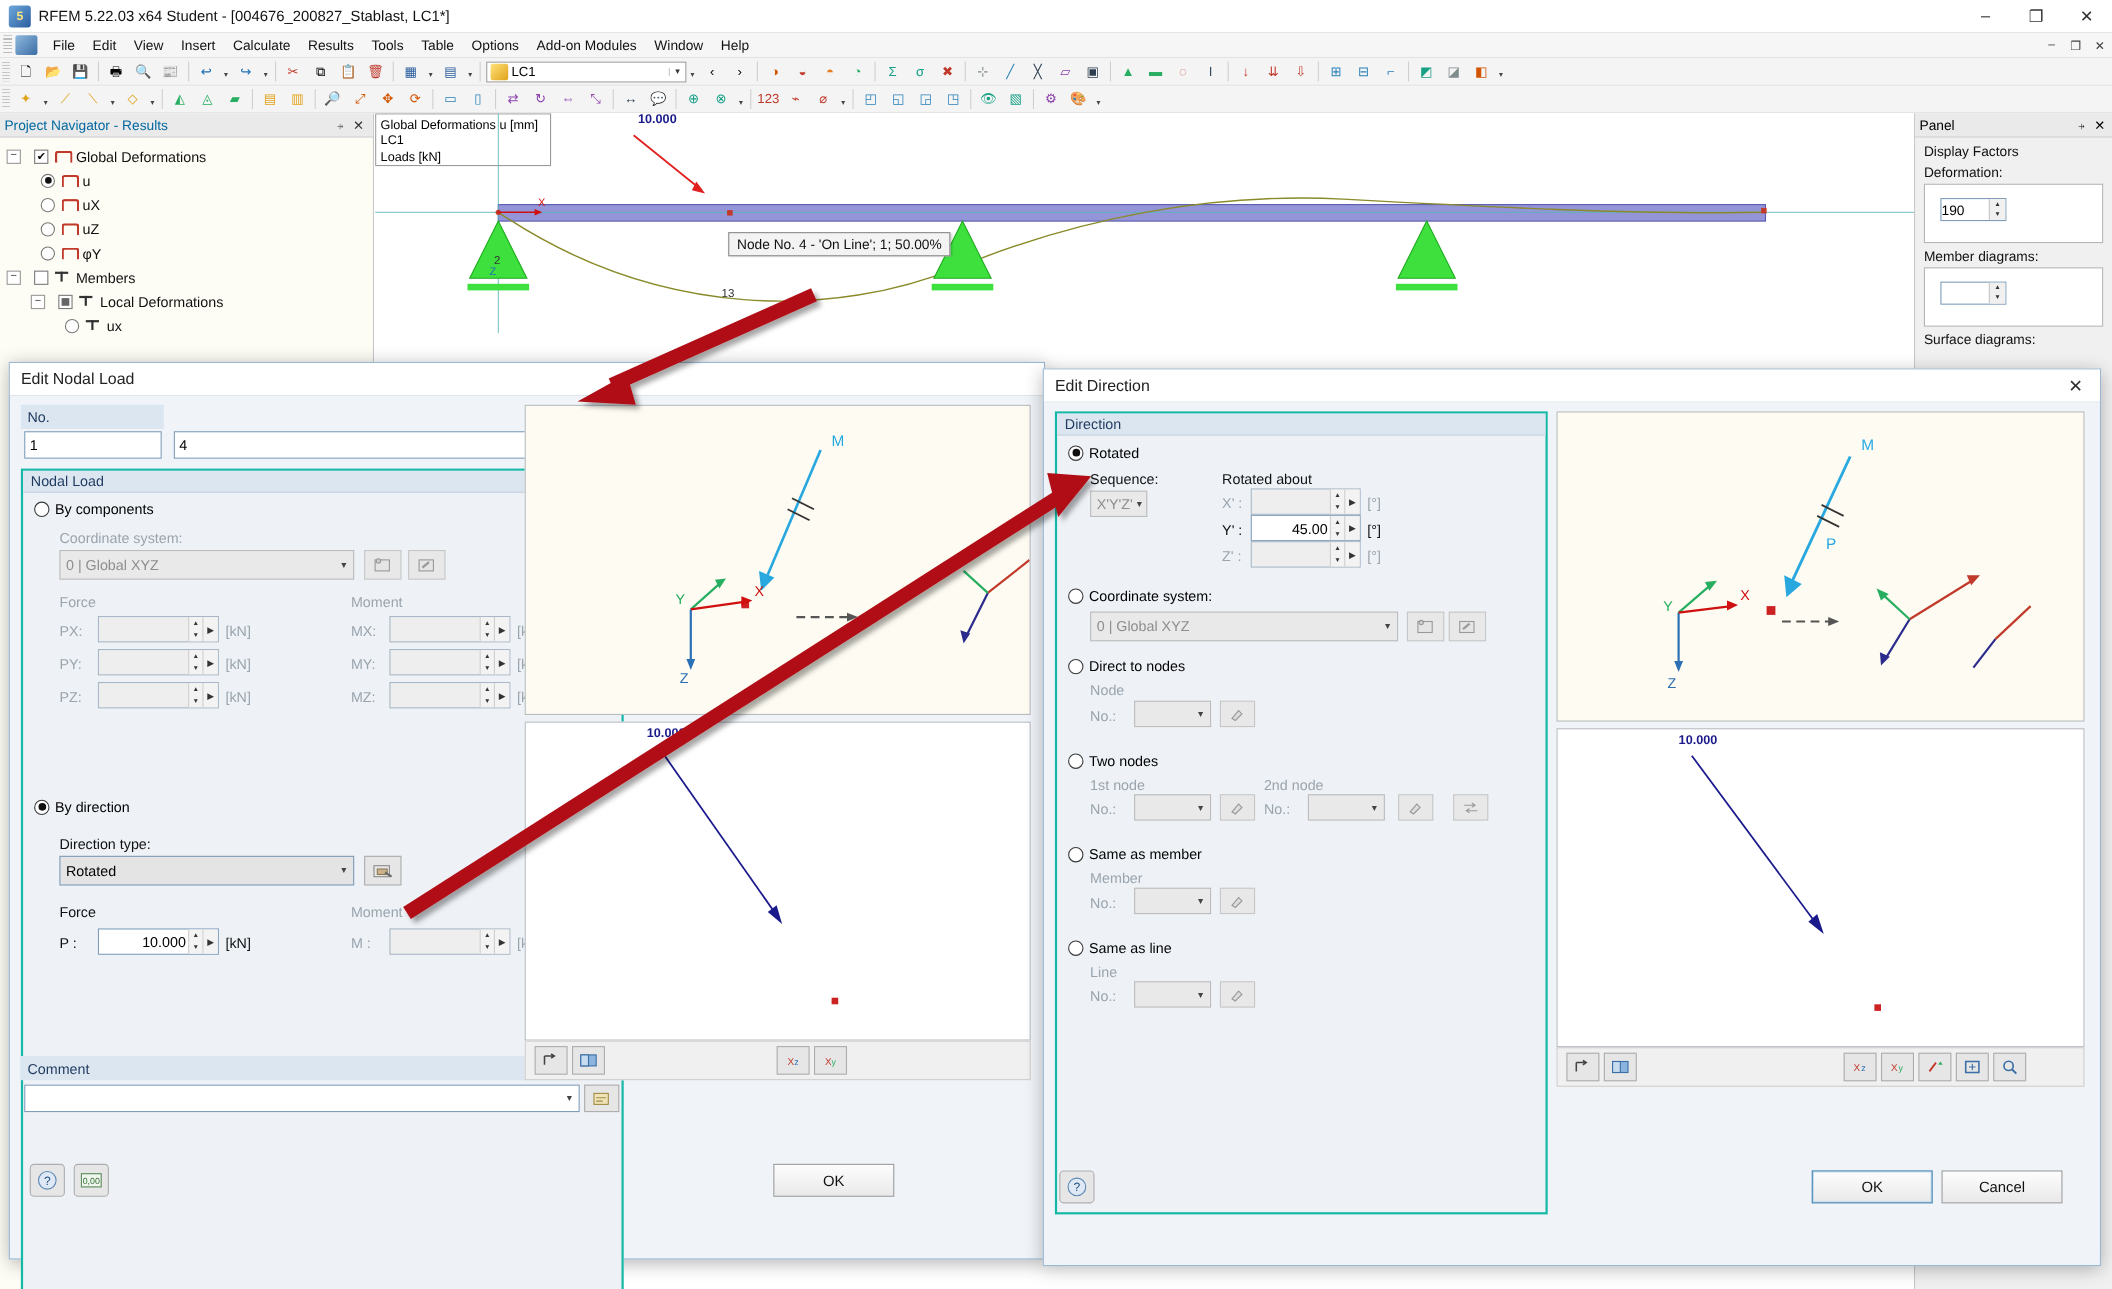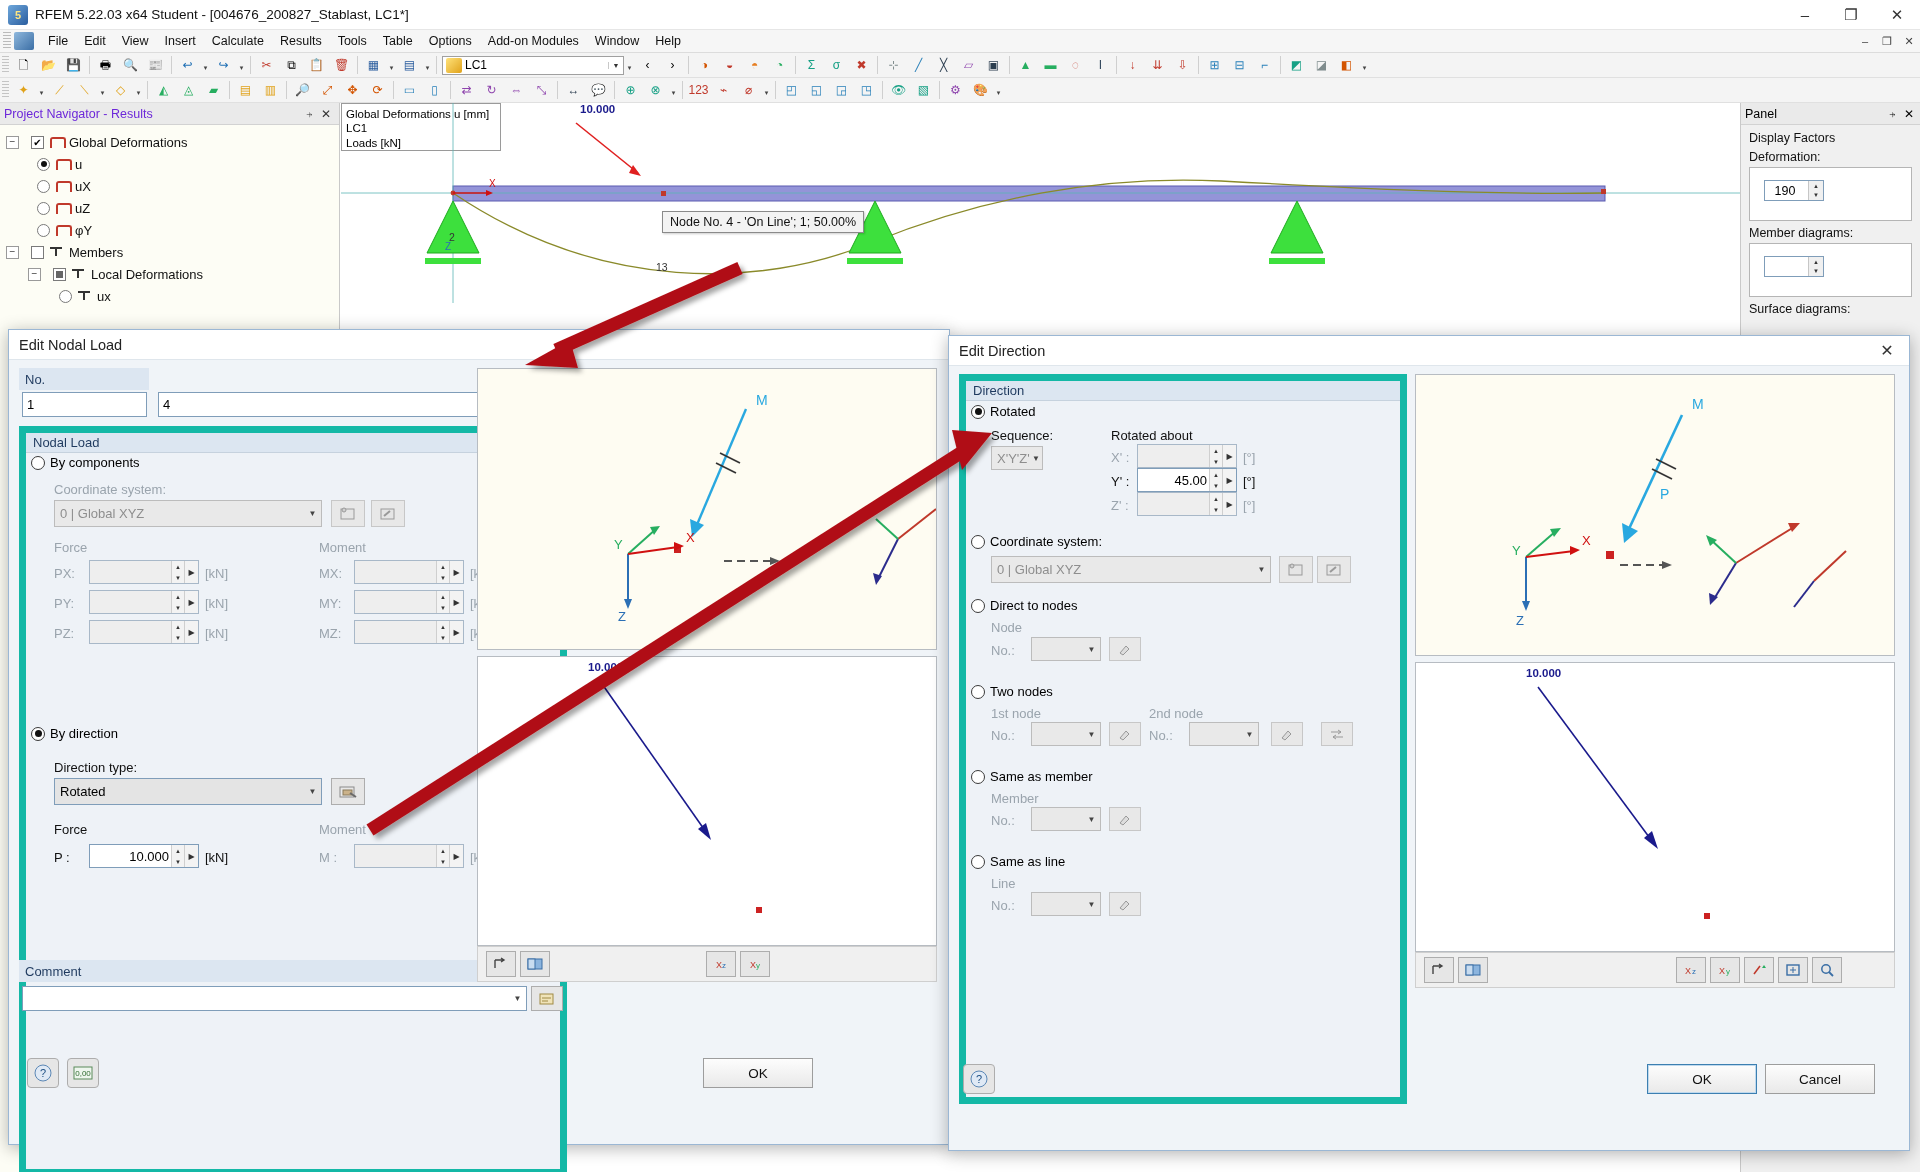--- a/index.html
+++ b/index.html
@@ -68,21 +68,21 @@
   .combo-lc .arw{margin-left:auto;width:15px;text-align:center;font-size:7px;color:#333;border-left:1px solid #c8c8c8;}
 
   
   #workspace { position:absolute; left:0; top:103px; width:1920px; height:1069px; background:#fff; }
 
   
   #navpanel { position:absolute; left:0; top:0; width:340px; height:1069px;
     background:#fdfdf5; border-right:1px solid #c9c9c9; }
   #navheader { height:22px; background:#eaeaea; display:flex; align-items:center;
     padding:0 4px; border-bottom:1px solid #d2d2d2; }
-  #navheader .nt { font-size:12.5px; color:#6d28d9; }
+  #navheader .nt { font-size:12.5px; color:#0369a1; }
   #navheader .pins { margin-left:auto; display:flex; gap:8px; padding-right:4px;}
   #navheader .pins span { font-size:12px; color:#333; }
   .tree { padding:6px 0 0 6px; font-size:13px; }
   .tnode { display:flex; align-items:center; height:22px; white-space:nowrap; }
   .texp { width:13px;height:13px;border:1px solid #9a9a9a;background:#fff;
     display:inline-flex;align-items:center;justify-content:center;font-size:10px;line-height:1;color:#333;
     margin-right:3px;flex:0 0 auto;}
   .tdots { width:9px; display:inline-block; }
   .tcheck { width:13px;height:13px;border:1px solid #7a7a7a;background:#fff;margin-right:4px;
     display:inline-flex;align-items:center;justify-content:center;font-size:10px;color:#000;flex:0 0 auto;}
@@ -111,37 +111,37 @@
   #rightpanel .ph { height:22px; background:#eaeaea; display:flex;align-items:center;padding:0 4px;
     border-bottom:1px solid #d2d2d2;}
   #rightpanel .ph .nt{font-size:12.5px;}
   #rightpanel .ph .pins{margin-left:auto;display:flex;gap:8px;padding-right:2px;font-size:12px;}
   .pgroup { padding:6px 8px 0 8px; }
   .pgroup .pgt { font-size:12.5px; color:#111; margin-bottom:4px;}
   .pgroup .plabel { font-size:12.5px; color:#111; margin:5px 0 3px 0;}
   .pbox { border:1px solid #b5b5b5; background:#fff; height:54px; position:relative; }
   .spinfield { position:absolute; border:1px solid #7f9db9; background:#fff; height:21px;
     display:flex; align-items:center; }
-  .spinfield .val { flex:1; text-align:center; padding-right:3px; font-size:12.5px; }
+  .spinfield .val { flex:1; text-align:left; padding-right:3px; font-size:12.5px; }
   .spinarrows { width:15px; height:19px; border-left:1px solid #c6c6c6;
     display:flex;flex-direction:column;background:#f0f0f0;}
   .spinarrows i { flex:1; display:flex; align-items:center; justify-content:center;
     font-size:6px; font-style:normal; color:#333;}
 
   
   .dlg { position:absolute; background:#f0f4f8; border:1px solid #9bb7d4;
     box-shadow:0 3px 16px rgba(0,0,0,0.30); }
   .dlg-title { height:30px; background:#ffffff; display:flex; align-items:center;
     padding:0 6px 0 10px; border-bottom:1px solid #dfe6ec; }
   .dlg-title .t { font-size:14.5px; color:#222; }
   .dlg-title .x { margin-left:auto; width:32px;height:26px;display:flex;align-items:center;
     justify-content:center;font-size:16px;color:#333;}
   .dlg-body { position:relative; }
 
-  .gbox { position:absolute; background:#eef2f7; border:7px solid #14b8a6; }
+  .gbox { position:absolute; background:#eef2f7; border:2px solid #14b8a6; }
   .gbox-hdr { height:20px; background:#dce6f1; color:#1f3a5f; font-size:13px;
     display:flex; align-items:center; padding-left:7px; border-bottom:1px solid #c6d2de;}
 
   .lbl { position:absolute; font-size:13px; color:#111; white-space:nowrap; }
   .lbl.dim { color:#9aa4ad; }
   .fieldhdr { position:absolute; background:#dce6f1; color:#1f3a5f; font-size:13px;
     display:flex;align-items:center;padding-left:6px; }
   .tfield { position:absolute; border:1px solid #7f9db9; background:#fff; font-size:13px;
     display:flex; align-items:center; padding-left:4px; }
   .combo { position:absolute; border:1px solid #7f9db9; background:#fff; font-size:13px;

